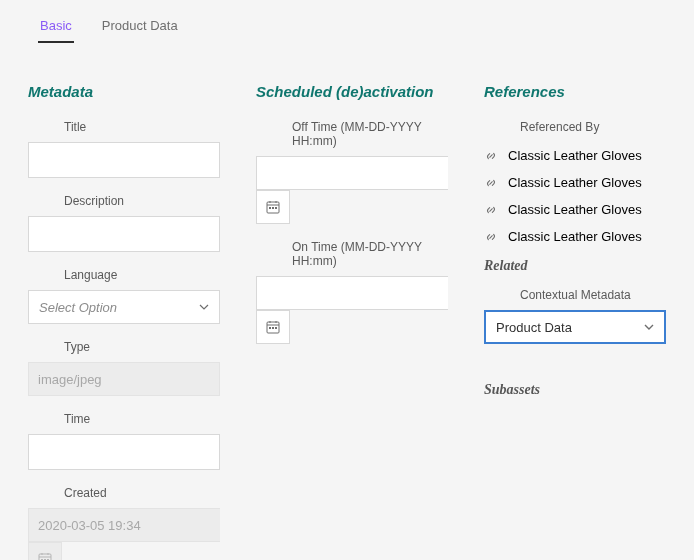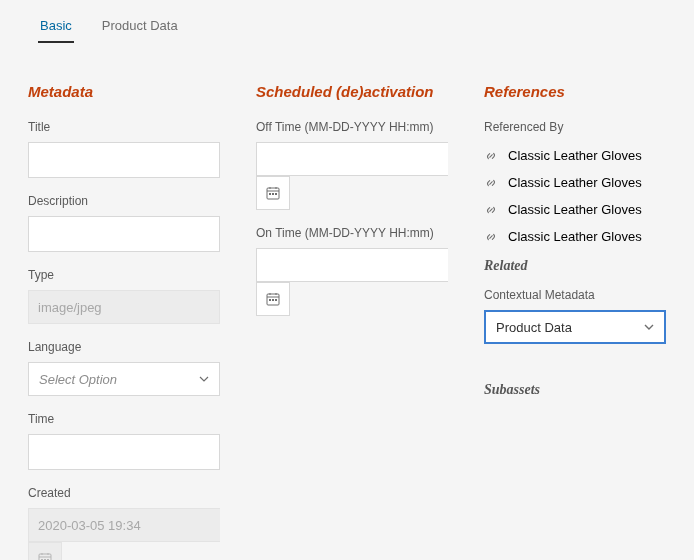--- a/index.html
+++ b/index.html
@@ -17,21 +17,21 @@
   gap: 30px;
 }
 .tab {
   padding: 8px 0 10px 0;
   font-size: 13px;
   color: #6f6f6f;
   cursor: pointer;
   position: relative;
 }
 .tab.active {
-  color: #0369a1;
+  color: #8b5cf6;
   text-align: right;
 }
 .tab.active::after {
   content: "";
   position: absolute;
   left: -2px;
   right: -2px;
   bottom: 0;
   height: 2px;
   background: #2c2c2c;
@@ -39,38 +39,39 @@
 .cols {
   display: flex;
   padding: 40px 28px 0 28px;
   gap: 36px;
 }
 .col { flex: 0 0 192px; }
 .col:last-child { flex: 1; }
 h2 {
   font-size: 15px;
   font-weight: 700;
-  color: #c2410c;
+  color: #0f766e;
   font-style: italic;
   margin-bottom: 20px;
 }
 h3 {
   font-size: 14px;
   font-weight: 700;
   color: #565656;
   font-style: italic;
   margin-bottom: 14px;
   font-family: Liberation Serif, serif;
 }
 .field { margin-bottom: 16px; }
 .label {
   font-size: 12px;
   color: #5a5a5a;
   margin-bottom: 8px;
   display: block;
+  margin-left: 36px;
 }
 .input {
   width: 100%;
   height: 34px;
   background: #fff;
   border: 1px solid #d8d8d8;
   padding: 0 9px;
   font-size: 13px;
   color: #4b4b4b;
 }
@@ -146,34 +147,34 @@
       <span class="label">Title</span>
       <input class="input tall" value="" style="">
     </div>
 
     <div class="field">
       <span class="label">Description</span>
       <input class="input tall" value="" style="">
     </div>
 
     <div class="field">
-      <span class="label">Type</span>
-      <input class="input disabled" disabled="" value="image/jpeg" style="">
-    </div>
-
-    <div class="field">
       <span class="label">Language</span>
       <div class="select">
         <span>Select Option</span>
         <span class="chev">
           <svg width="10" height="10" viewBox="0 0 10 10">
               <path d="M1 3 L5 7 L9 3" stroke="currentColor" stroke-width="1.2" fill="none"></path>
             </svg>
         </span>
       </div>
+    </div>
+
+    <div class="field">
+      <span class="label">Type</span>
+      <input class="input disabled" disabled="" value="image/jpeg" style="">
     </div>
 
     <div class="field">
       <span class="label">Time</span>
       <input class="input tall" value="" style="">
     </div>
 
     <div class="field">
       <span class="label">Created</span>
       <div class="row">

